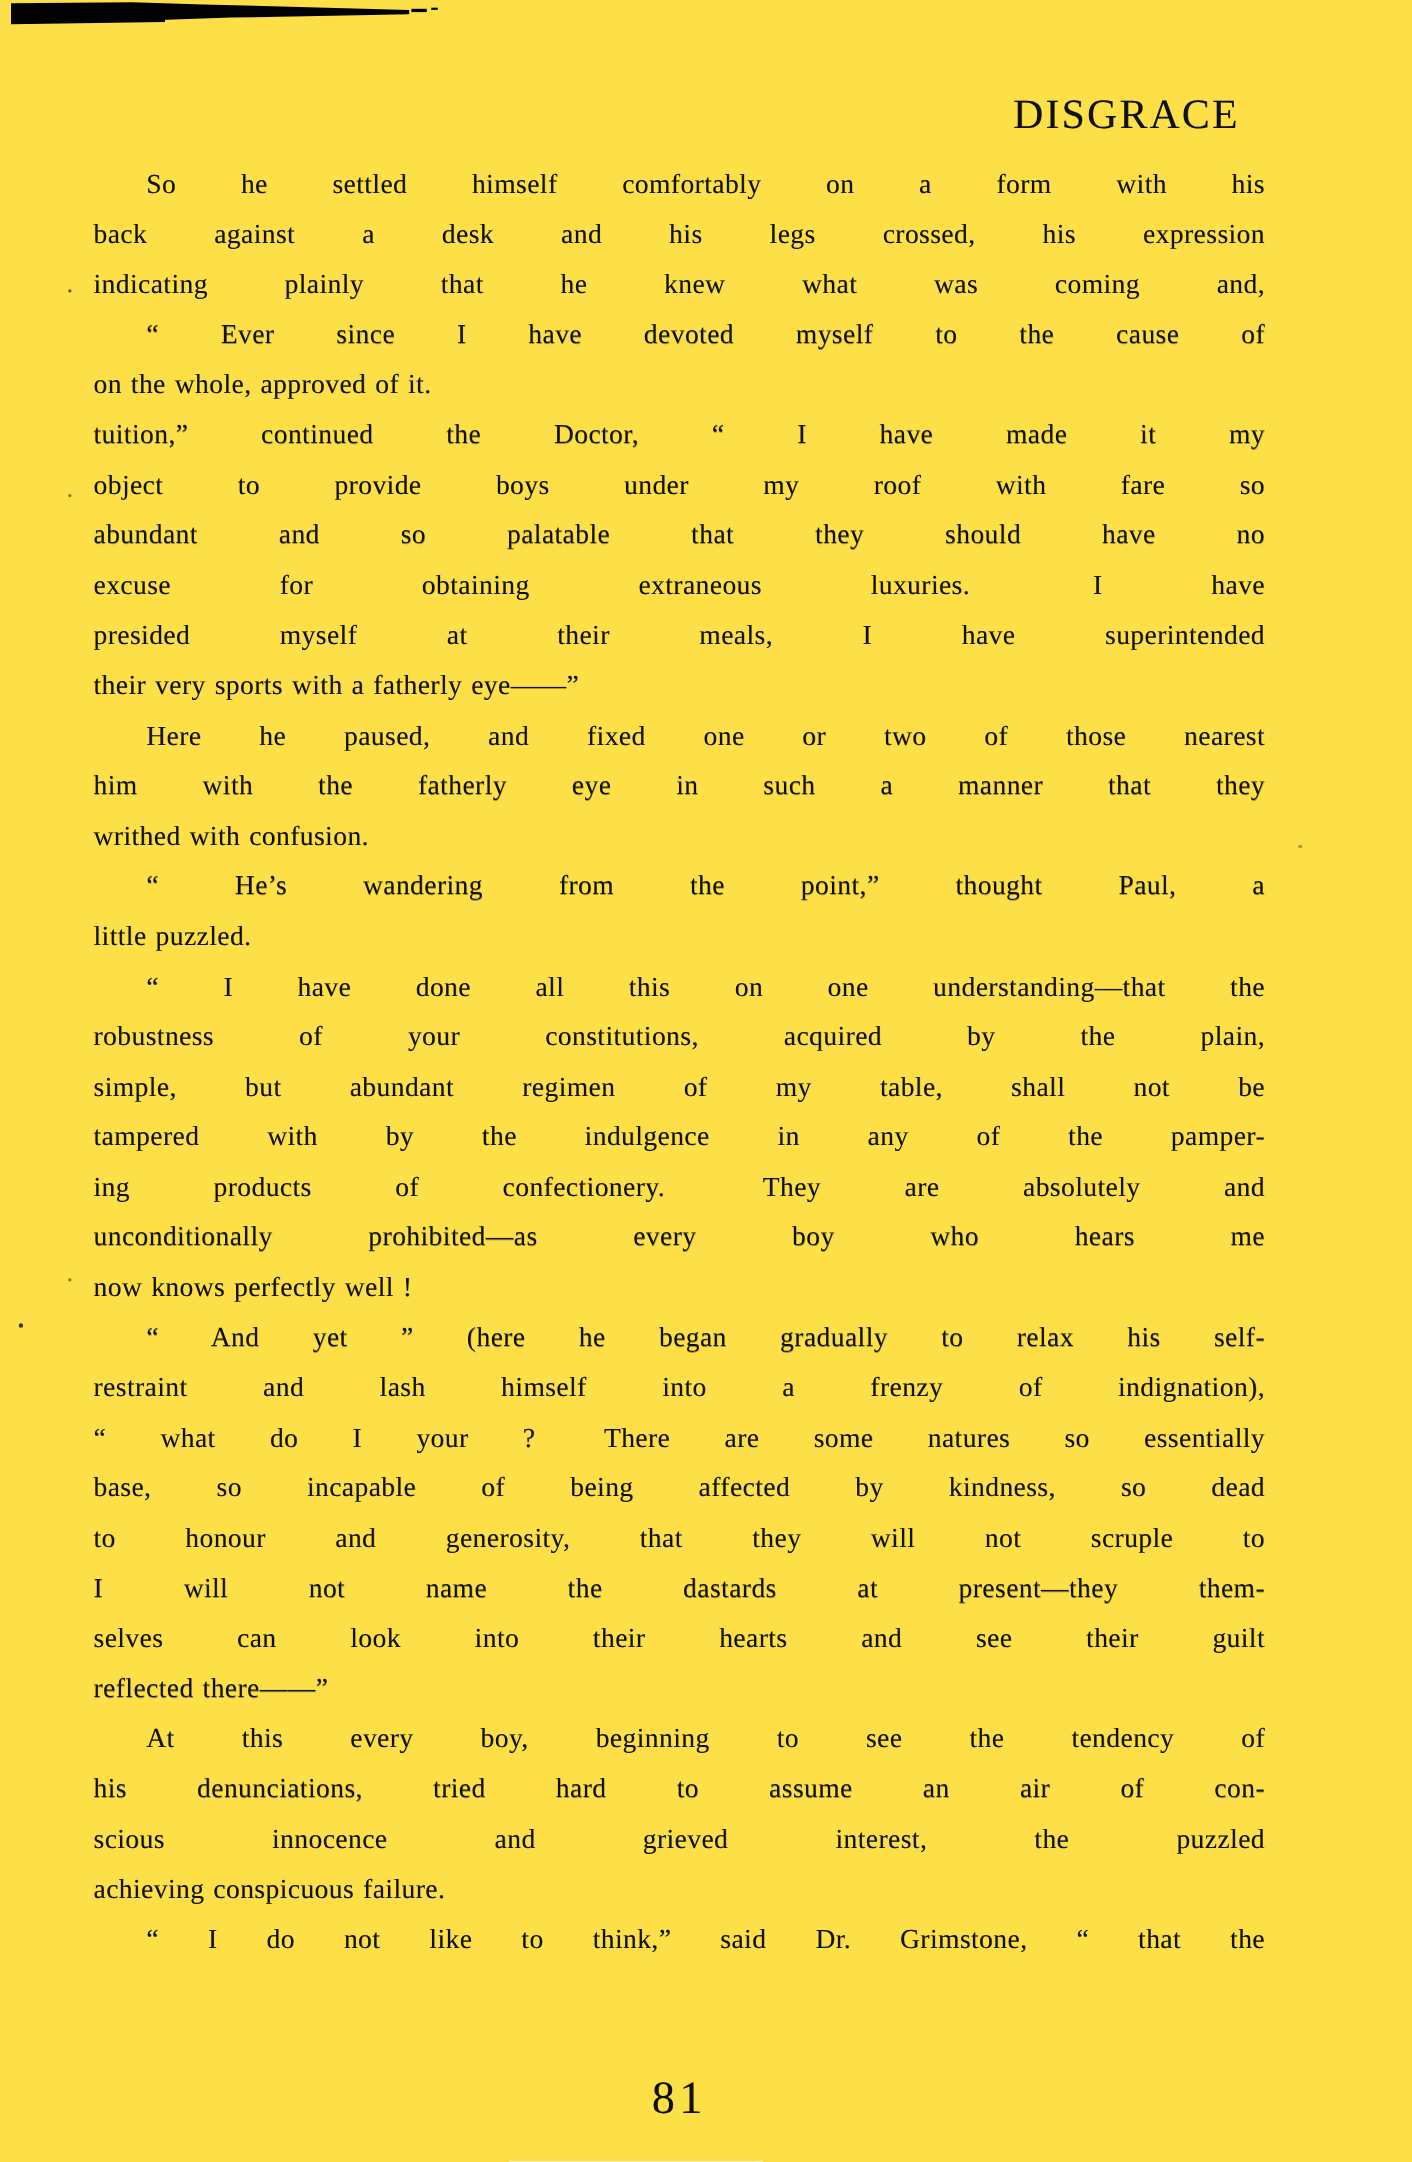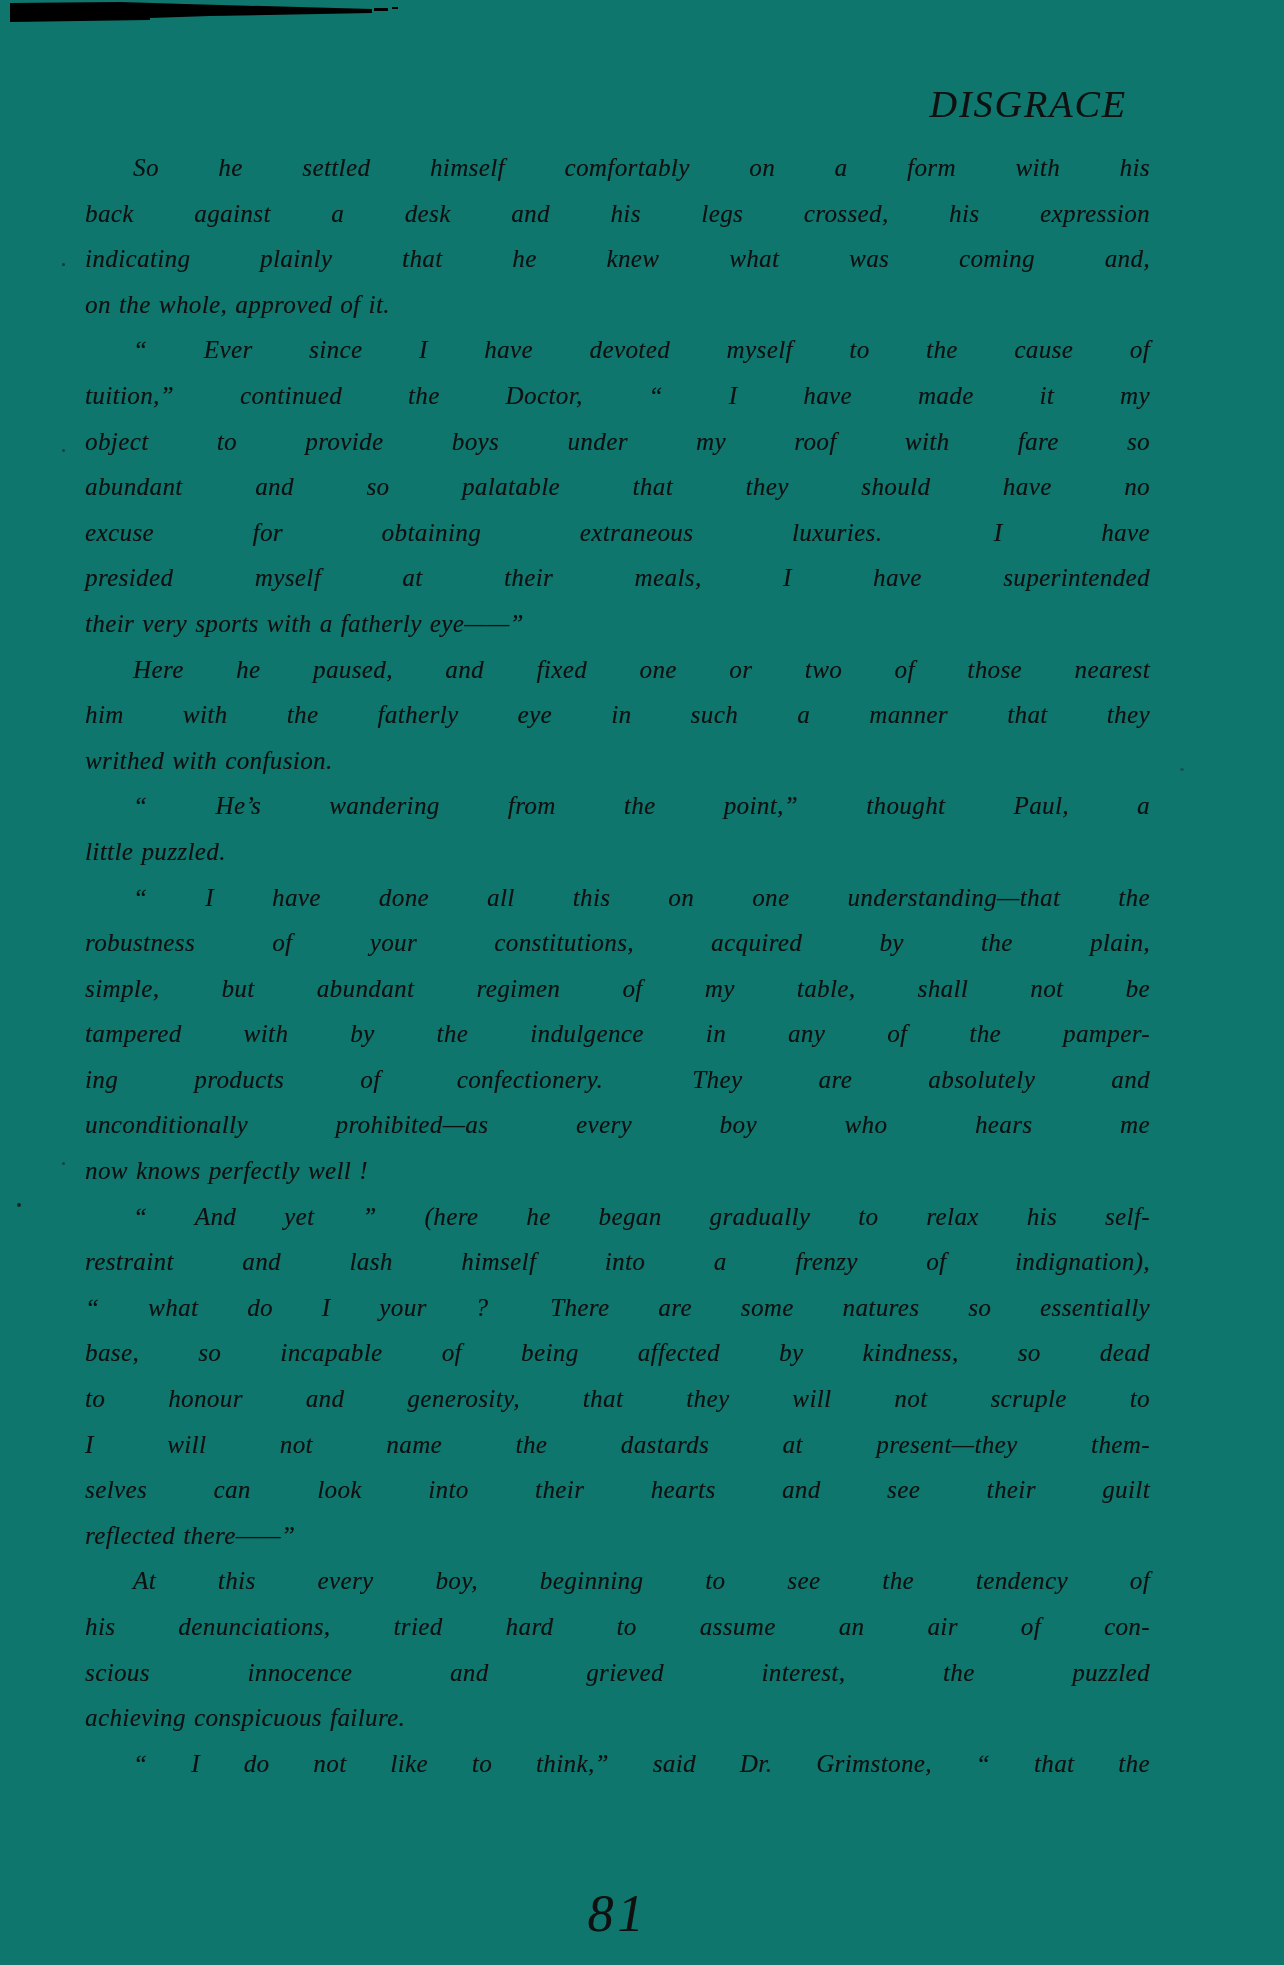--- a/index.html
+++ b/index.html
@@ -11,22 +11,21 @@
     width: 1284px;
     height: 1965px;
     position: relative;
     overflow: hidden;
     font-family: "Liberation Serif", "DejaVu Serif", serif;
     color: #101010;
   }
   .page {
     position: absolute;
     inset: 0;
-    background: #0f766e;
-    font-style: italic;
+    background: #fde047;
   }
   
   .smudge {
     position: absolute;
     top: 0;
     left: 0;
     width: 410px;
     height: 26px;
   }
   
@@ -58,21 +57,21 @@
   }
   .line.indent { padding-left: 48px; }
   .line.end { text-align-last: left; }
   
   .folio {
     position: absolute;
     top: 1884px;
     left: 85px;
     width: 1065px;
     text-align: center;
-    font-size: 52px;
+    font-size: 42px;
     letter-spacing: 4px;
     text-shadow: 0.3px 0.3px 0 rgba(0,0,0,0.4);
   }
   
   .speck {
     position: absolute;
     background: #1a1a1a;
     border-radius: 50%;
   }
   .speck.s1 { left: 62px;   top: 263px;  width: 3px; height: 3px; opacity: .7; }
@@ -94,22 +93,22 @@
       <rect x="392" y="7" width="6" height="2" fill="#000000"></rect>
     </svg>
   </div>
 
   <div class="running-head">DISGRACE</div>
 
   <div class="textblock">
       <div class="line indent">So he settled himself comfortably on a form with his</div>
       <div class="line">back against a desk and his legs crossed, his expression</div>
       <div class="line">indicating plainly that he knew what was coming and,</div>
+      <div class="line indent">“ Ever since I have devoted myself to the cause of</div>
       <div class="line end">on the whole, approved of it.</div>
-      <div class="line indent">“ Ever since I have devoted myself to the cause of</div>
       <div class="line">tuition,” continued the Doctor, “ I have made it my</div>
       <div class="line">object to provide boys under my roof with fare so</div>
       <div class="line">abundant and so palatable that they should have no</div>
       <div class="line">excuse for obtaining extraneous luxuries.  I have</div>
       <div class="line">presided myself at their meals, I have superintended</div>
       <div class="line end">their very sports with a fatherly eye——”</div>
       <div class="line indent">Here he paused, and fixed one or two of those nearest</div>
       <div class="line">him with the fatherly eye in such a manner that they</div>
       <div class="line end">writhed with confusion.</div>
       <div class="line indent">“ He’s wandering from the point,” thought Paul, a</div>

